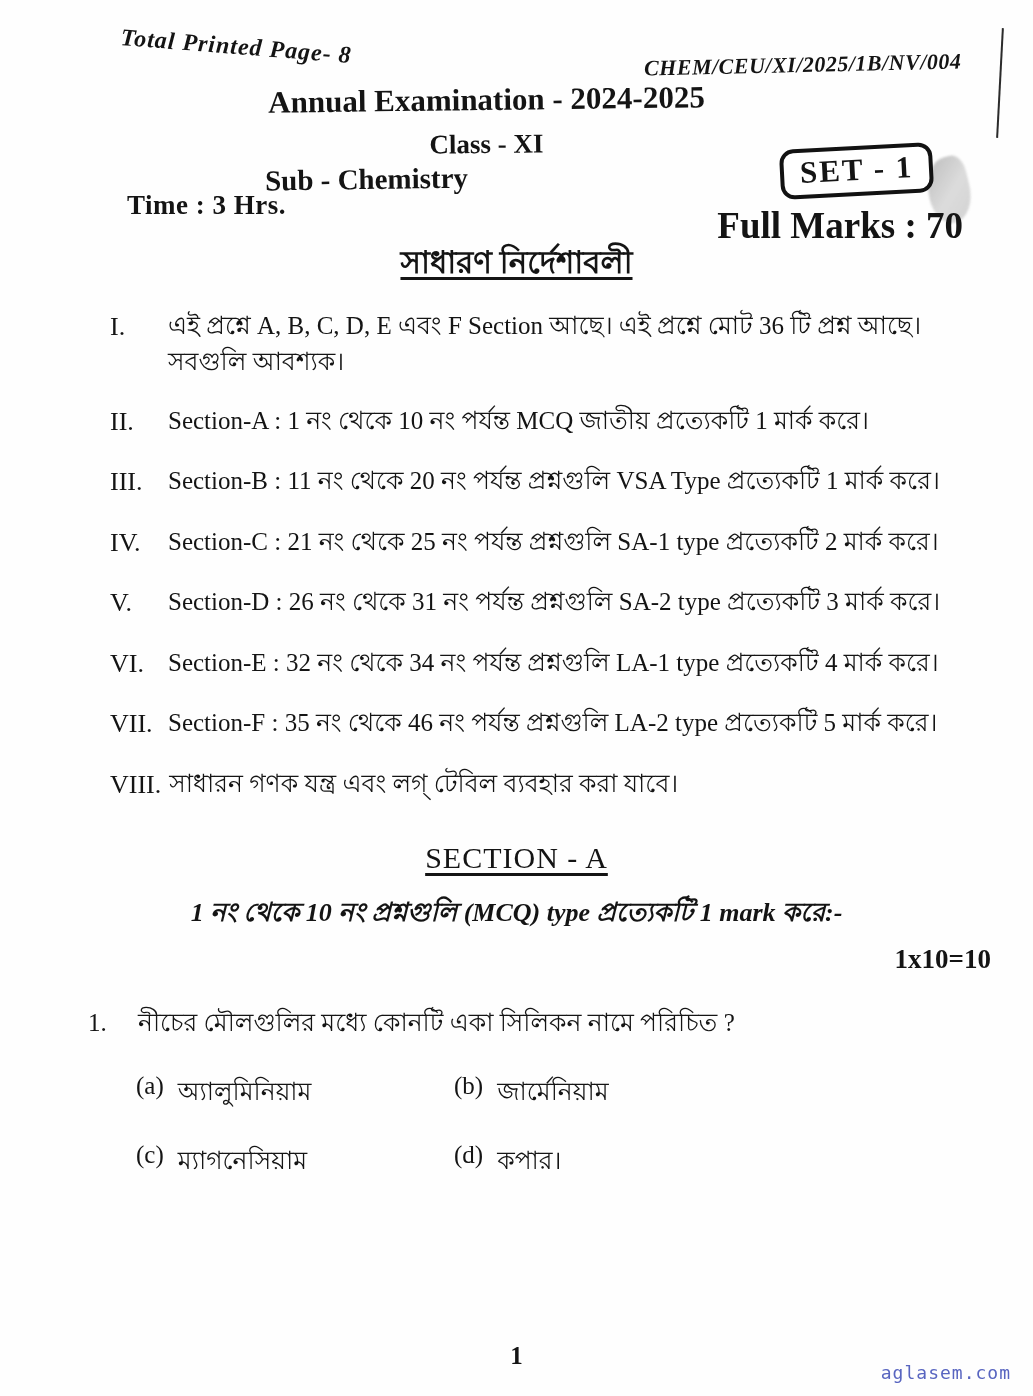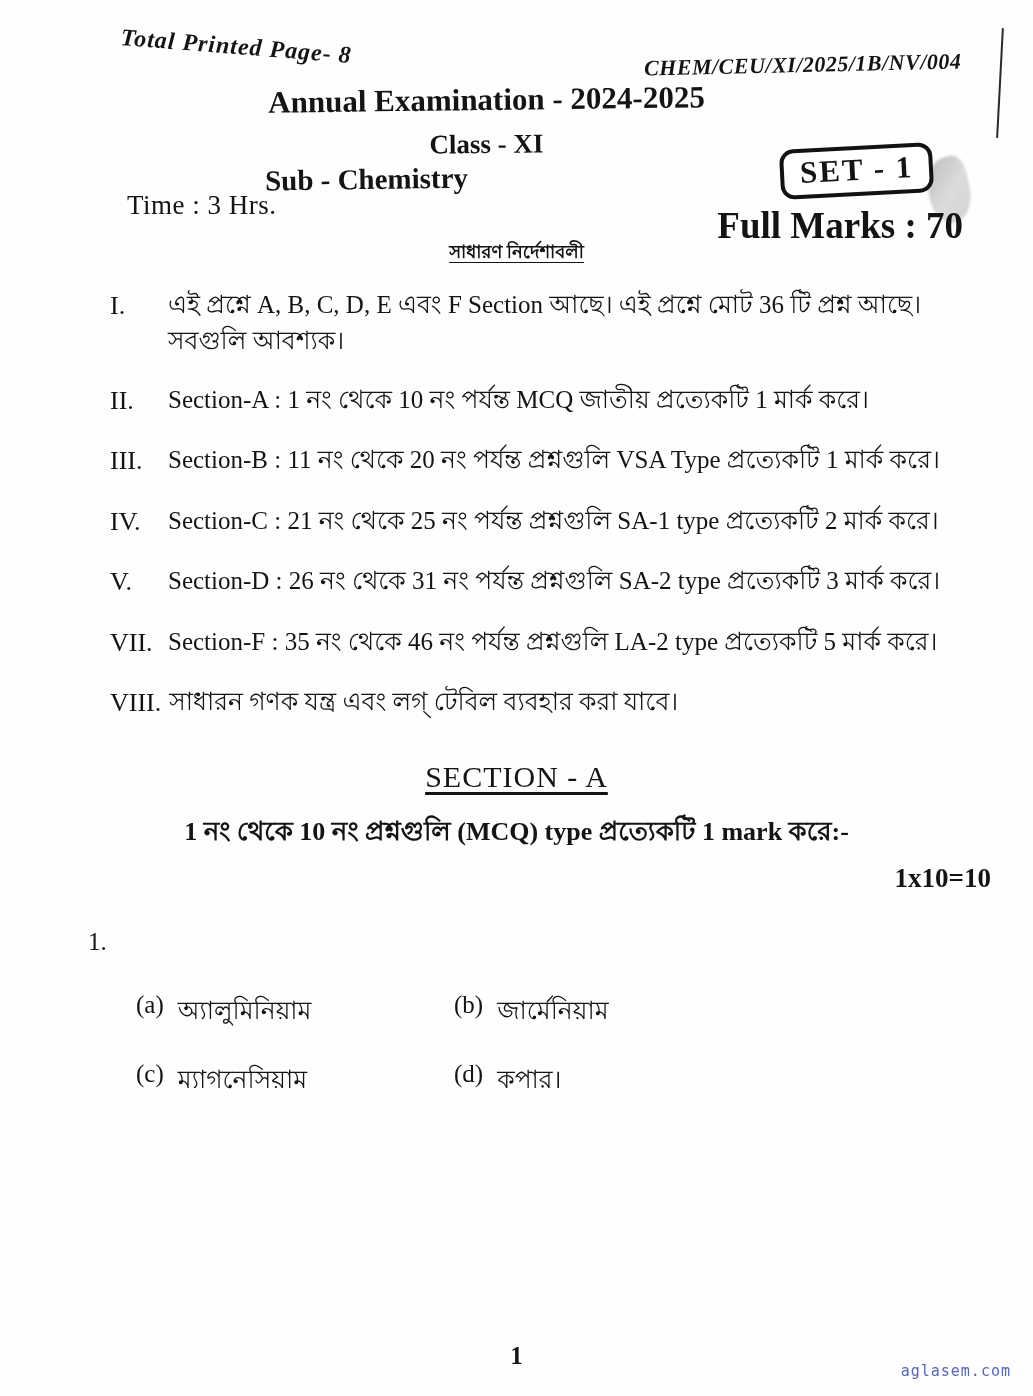--- a/index.html
+++ b/index.html
@@ -55,47 +55,47 @@
     opacity:.6; transform:rotate(-14deg);
     border-radius:60% 30% 55% 45%;
     filter:blur(1px);
   }
   .artifact-line {
     position:absolute; left:999px; top:28px; width:2px; height:110px;
     background:#2b2b2b; transform:rotate(3deg);
   }
   .time-label {
     position:absolute; left:127px; top:190px;
-    font-size:27px; font-weight:400; letter-spacing:.5px;
+    font-size:27px; font-weight:700; letter-spacing:.5px;
   }
   .marks-label {
     position:absolute; right:70px; top:204px;
     font-size:37px; font-weight:700;
   }
 
   
   .instructions-heading {
-    text-align:center; font-size:18px; font-weight:700;
+    text-align:center; font-size:31px; font-weight:700;
     text-decoration:underline; text-underline-offset:4px;
     margin:4px 0 18px;
   }
   .instr-list { list-style:none; margin:0; padding:0 56px 0 110px; }
   .instr { display:flex; gap:8px; margin-bottom:23px; font-size:25px; line-height:1.44; }
   .instr .rn { min-width:50px; font-size:26px; }
   .instr .itext { flex:1; }
 
   
   .section-a-heading {
     text-align:center; font-size:30px; font-weight:400;
     text-decoration:underline; text-underline-offset:5px;
     letter-spacing:1px; margin:38px 0 20px;
   }
   .section-a-intro {
     font-size:26px; font-weight:700; text-align:center;
-    padding:0 46px; line-height:1.35;
+    padding:0 46px; line-height:1.35;font-style:italic;
   }
   .marks-scheme {
     font-size:27px; font-weight:700; text-align:right;
     padding-right:42px; margin-top:14px;
   }
 
   
   .question { margin:30px 58px 0 88px; font-size:25px; }
   .q-line { display:flex; gap:10px; line-height:1.4; }
   .qnum { min-width:40px; }
@@ -107,21 +107,21 @@
   .opt { display:flex; gap:14px; }
 
   
   .page-number {
     position:absolute; top:1342px; left:0; right:0;
     text-align:center; font-size:25px; font-weight:700;
   }
   .watermark {
     position:absolute; top:1362px; right:22px;
     font-family:"DejaVu Sans Mono", monospace;
-    font-size:15px; letter-spacing:1px;
+    font-size:18px; letter-spacing:1px;
   }
 </style>
 </head>
 <body>
 
 <div class="page">
 
   <div class="artifact-line"></div>
 
   <div class="header">
@@ -155,39 +155,44 @@
       </li>
       <li class="instr">
         <span class="rn">IV.</span>
         <span class="itext">Section-C : 21 নং থেকে 25 নং পর্যন্ত প্রশ্নগুলি SA-1 type প্রত্যেকটি 2 মার্ক করে।</span>
       </li>
       <li class="instr">
         <span class="rn">V.</span>
         <span class="itext">Section-D : 26 নং থেকে 31 নং পর্যন্ত প্রশ্নগুলি SA-2 type প্রত্যেকটি 3 মার্ক করে।</span>
       </li>
       <li class="instr">
+        <span class="rn">VI.</span>
+        <span class="itext">Section-E : 32 নং থেকে 34 নং পর্যন্ত প্রশ্নগুলি LA-1 type প্রত্যেকটি 4 মার্ক করে।</span>
+      </li>
+      <li class="instr">
         <span class="rn">VII.</span>
         <span class="itext">Section-F : 35 নং থেকে 46 নং পর্যন্ত প্রশ্নগুলি LA-2 type প্রত্যেকটি 5 মার্ক করে।</span>
       </li>
       <li class="instr">
         <span class="rn">VIII.</span>
         <span class="itext">সাধারন গণক যন্ত্র এবং লগ্ টেবিল ব্যবহার করা যাবে।</span>
       </li>
     </ol>
   </div>
 
   <div>
     <h2 class="section-a-heading">SECTION - A</h2>
     <div class="section-a-intro">1 নং থেকে 10 নং প্রশ্নগুলি (MCQ) type প্রত্যেকটি 1 mark করে:-</div>
     <div class="marks-scheme">1x10=10</div>
   </div>
 
   <div class="question">
     <div class="q-line">
       <span class="qnum">1.</span>
+      <span class="qtext">নীচের মৌলগুলির মধ্যে কোনটি একা সিলিকন নামে পরিচিত ?</span>
     </div>
     <div class="options">
       <div class="opt">
         <span>(a)</span>
         <span>অ্যালুমিনিয়াম</span>
       </div>
       <div class="opt">
         <span>(b)</span>
         <span>জার্মেনিয়াম</span>
       </div>

